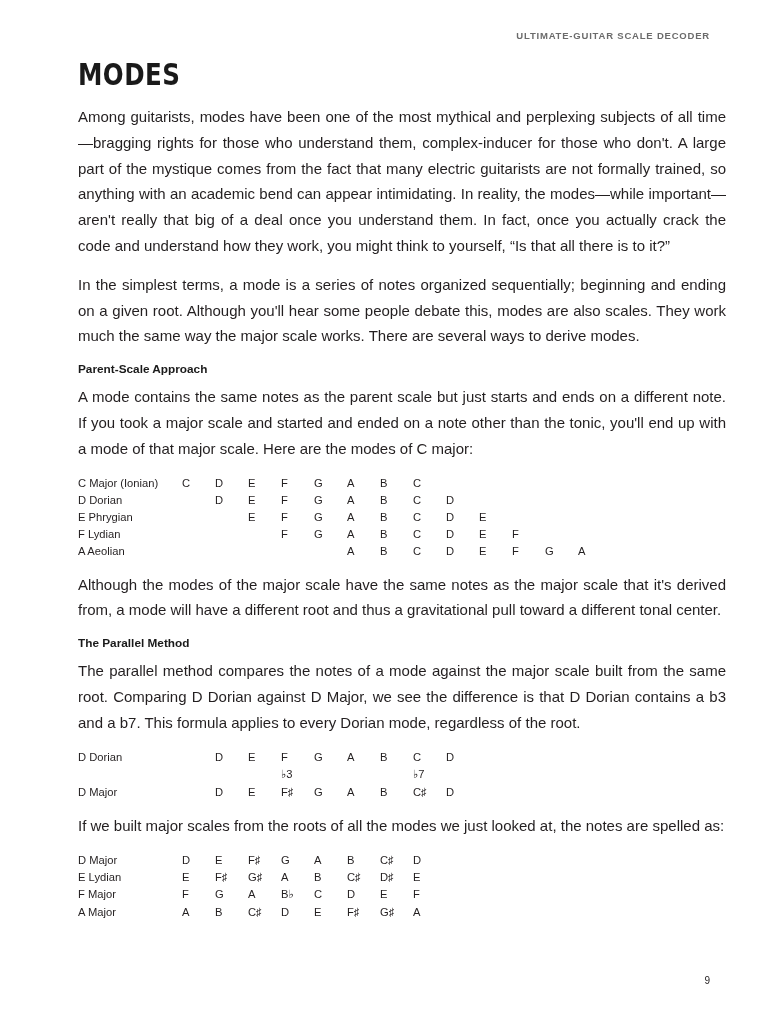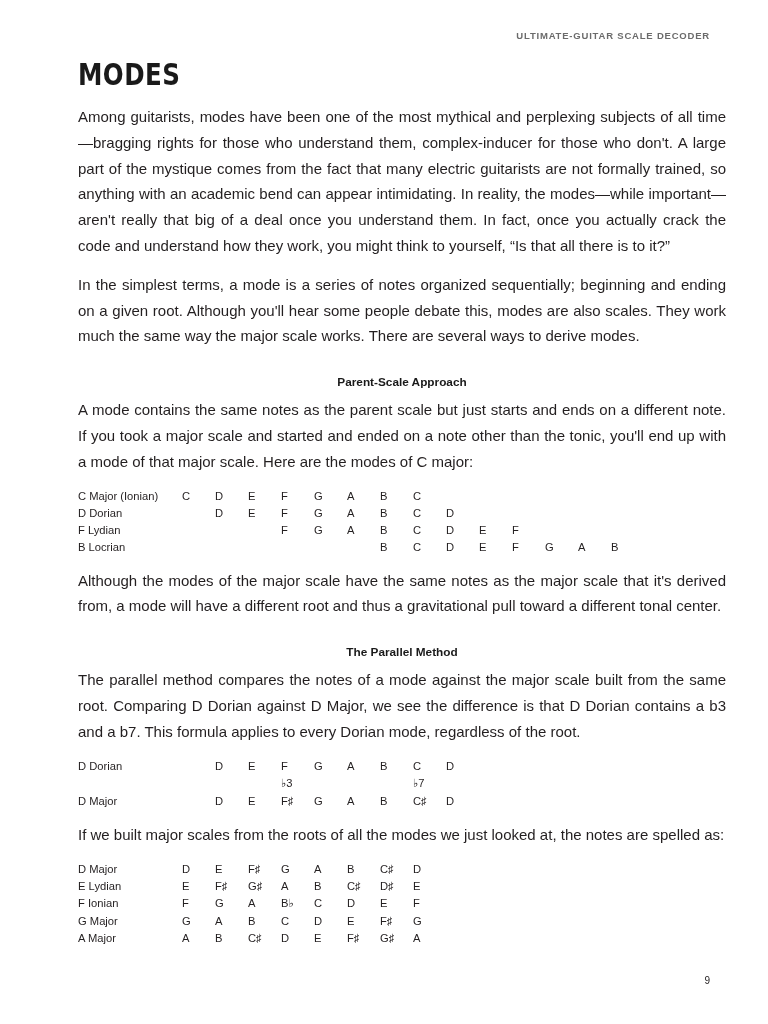--- a/index.html
+++ b/index.html
@@ -51,23 +51,22 @@
   p.body {
     font-size: 15px;
     line-height: 1.72;
     text-align: justify;
     margin: 0 0 13px 0;
     color: #231f20;
   }
   h2.sub {
     font-size: 11.8px;
     font-weight: bold;
-    margin: 26px 0 8px 0;
+    margin: 0 0 8px 0;
     color: #1a1a1a;
-    text-align: center;
   }
   table.scale {
     border-collapse: collapse;
     font-size: 11.2px;
     margin: 6px 0 12px 0;
     color: #231f20;
   }
   table.scale td {
     padding: 2.5px 0;
     vertical-align: top;
@@ -137,52 +136,69 @@
             <td class="note">B</td>
             <td class="note">C</td>
             <td class="note">D</td>
             <td class="note">&nbsp;</td>
             <td class="note">&nbsp;</td>
             <td class="note">&nbsp;</td>
             <td class="note">&nbsp;</td>
             <td class="note">&nbsp;</td>
           </tr>
           <tr>
+            <td class="label">E Phrygian</td>
+            <td class="note">&nbsp;</td>
+            <td class="note">&nbsp;</td>
+            <td class="note">E</td>
+            <td class="note">F</td>
+            <td class="note">G</td>
+            <td class="note">A</td>
+            <td class="note">B</td>
+            <td class="note">C</td>
+            <td class="note">D</td>
+            <td class="note">E</td>
+            <td class="note">&nbsp;</td>
+            <td class="note">&nbsp;</td>
+            <td class="note">&nbsp;</td>
+            <td class="note">&nbsp;</td>
+          </tr>
+          <tr>
             <td class="label">F Lydian</td>
             <td class="note">&nbsp;</td>
             <td class="note">&nbsp;</td>
             <td class="note">&nbsp;</td>
             <td class="note">F</td>
             <td class="note">G</td>
             <td class="note">A</td>
             <td class="note">B</td>
             <td class="note">C</td>
             <td class="note">D</td>
             <td class="note">E</td>
             <td class="note">F</td>
             <td class="note">&nbsp;</td>
             <td class="note">&nbsp;</td>
             <td class="note">&nbsp;</td>
           </tr>
           <tr>
-            <td class="label">B Locrian</td>
-            <td class="note">&nbsp;</td>
-            <td class="note">&nbsp;</td>
-            <td class="note">&nbsp;</td>
-            <td class="note">&nbsp;</td>
-            <td class="note">&nbsp;</td>
-            <td class="note">&nbsp;</td>
-            <td class="note">B</td>
-            <td class="note">C</td>
-            <td class="note">D</td>
-            <td class="note">E</td>
-            <td class="note">F</td>
-            <td class="note">G</td>
-            <td class="note">A</td>
-            <td class="note">B</td>
+            <td class="label">A Aeolian</td>
+            <td class="note">&nbsp;</td>
+            <td class="note">&nbsp;</td>
+            <td class="note">&nbsp;</td>
+            <td class="note">&nbsp;</td>
+            <td class="note">&nbsp;</td>
+            <td class="note">A</td>
+            <td class="note">B</td>
+            <td class="note">C</td>
+            <td class="note">D</td>
+            <td class="note">E</td>
+            <td class="note">F</td>
+            <td class="note">G</td>
+            <td class="note">A</td>
+            <td class="note">&nbsp;</td>
           </tr>
         </tbody>
     </table>
 
     <p class="body">Although the modes of the major scale have the same notes as the major scale that it's derived from, a mode will have a different root and thus a gravitational pull toward a different tonal center.</p>
 
     <h2 class="sub">The Parallel Method</h2>
     <p class="body">The parallel method compares the notes of a mode against the major scale built from the same root. Comparing D Dorian against D Major, we see the difference is that D Dorian contains a b3 and a b7. This formula applies to every Dorian mode, regardless of the root.</p>
 
     <table class="scale">
@@ -246,40 +262,29 @@
             <td class="note">E</td>
             <td class="note">F♯</td>
             <td class="note">G♯</td>
             <td class="note">A</td>
             <td class="note">B</td>
             <td class="note">C♯</td>
             <td class="note">D♯</td>
             <td class="note">E</td>
           </tr>
           <tr>
-            <td class="label">F Ionian</td>
+            <td class="label">F Major</td>
             <td class="note">F</td>
             <td class="note">G</td>
             <td class="note">A</td>
             <td class="note">B♭</td>
             <td class="note">C</td>
             <td class="note">D</td>
             <td class="note">E</td>
             <td class="note">F</td>
-          </tr>
-          <tr>
-            <td class="label">G Major</td>
-            <td class="note">G</td>
-            <td class="note">A</td>
-            <td class="note">B</td>
-            <td class="note">C</td>
-            <td class="note">D</td>
-            <td class="note">E</td>
-            <td class="note">F♯</td>
-            <td class="note">G</td>
           </tr>
           <tr>
             <td class="label">A Major</td>
             <td class="note">A</td>
             <td class="note">B</td>
             <td class="note">C♯</td>
             <td class="note">D</td>
             <td class="note">E</td>
             <td class="note">F♯</td>
             <td class="note">G♯</td>

